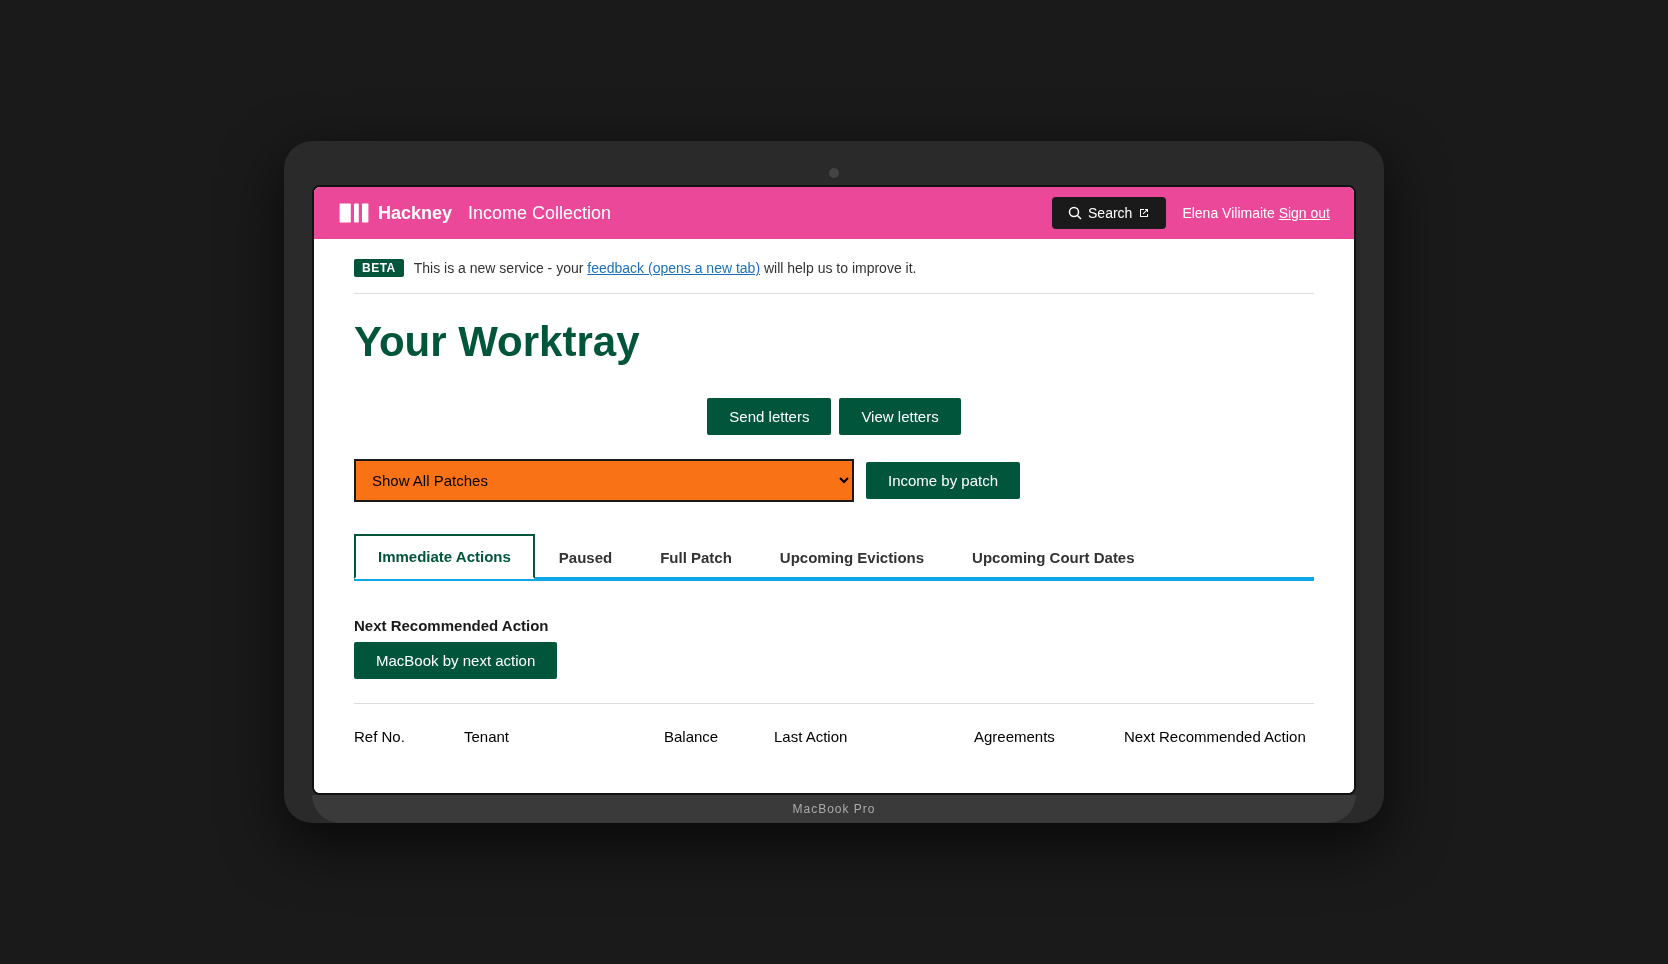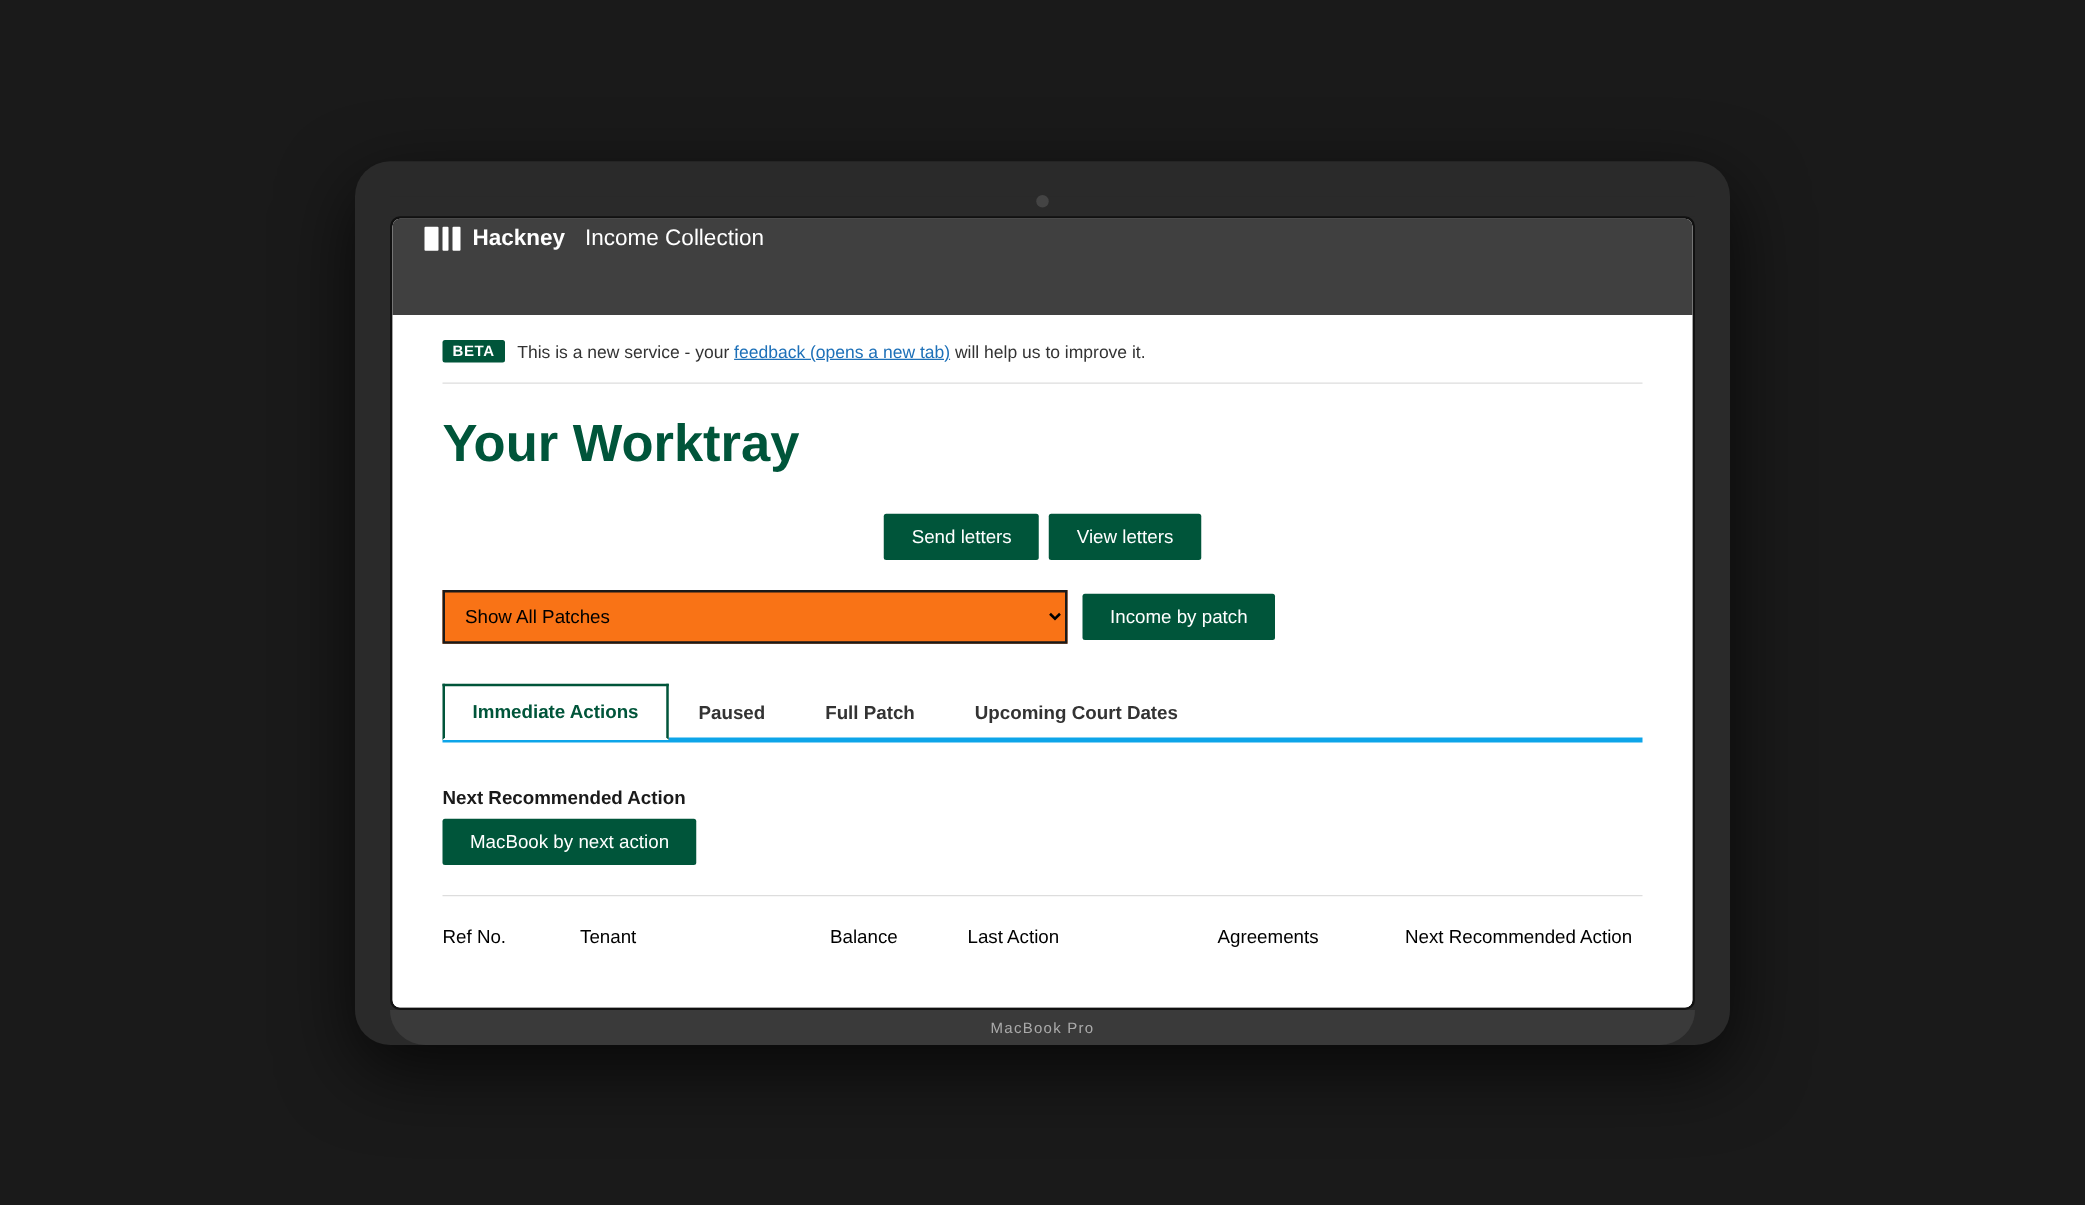--- a/index.html
+++ b/index.html
@@ -47,25 +47,25 @@
     }
 
     .laptop-label {
       color: #aaa;
       font-size: 12px;
       letter-spacing: 1px;
     }
 
     
     .app-header {
-      background: #404040;
-      display: flex;
-      align-items: flex-start;
+      background: #ec4899;
+      display: flex;
+      align-items: center;
       padding: 0 24px;
-      height: 77px;
+      height: 52px;
       justify-content: space-between;
     }
 
     .header-left {
       display: flex;
       align-items: center;
       gap: 16px;
     }
 
     .hackney-logo {
@@ -294,20 +294,37 @@
         <div class="hackney-logo">
           <svg class="hackney-logo-icon" viewBox="0 0 40 40" fill="white">
             <rect x="2" y="8" width="14" height="24" rx="1"></rect>
             <rect x="20" y="8" width="6" height="24" rx="1"></rect>
             <rect x="30" y="8" width="8" height="24" rx="1"></rect>
           </svg>
           <span>Hackney</span>
         </div>
         <span class="header-title">Income Collection</span>
       </div>
+      <div class="header-right">
+        <button class="search-button">
+          <svg width="14" height="14" viewBox="0 0 14 14" fill="white">
+            <circle cx="6" cy="6" r="4.5" stroke="white" stroke-width="1.5" fill="none"></circle>
+            <line x1="9.5" y1="9.5" x2="13" y2="13" stroke="white" stroke-width="1.5"></line>
+          </svg>
+          <span>Search</span>
+          <svg width="12" height="12" viewBox="0 0 12 12" fill="white">
+            <path d="M2 2h4v1H3v6h6V7h1v3H2V2zM7 2h3v3h-1V3.7L5.4 7.3l-.7-.7L8.3 3H7V2z"></path>
+          </svg>
+        </button>
+        <div class="user-info">
+          <span>Elena Vilimaite</span>
+          <span> </span>
+          <span class="sign-out-link">Sign out</span>
+        </div>
+      </div>
     </header>
 
     <main class="app-content">
 
       <div class="beta-bar">
         <span class="beta-badge">BETA</span>
         <span>
           <span>This is a new service - your </span><span class="beta-link">feedback (opens a new tab)</span><span> will help us to improve it.</span>
         </span>
       </div>
@@ -328,20 +345,23 @@
 
       <div class="tabs-container">
         <button class="tab active">
           <span>Immediate Actions</span>
         </button>
         <button class="tab">
           <span>Paused</span>
         </button>
         <button class="tab">
           <span>Full Patch</span>
+        </button>
+        <button class="tab">
+          <span>Upcoming Evictions</span>
         </button>
         <button class="tab">
           <span>Upcoming Court Dates</span>
         </button>
       </div>
 
       <div class="next-action-section">
         <div class="next-action-label">Next Recommended Action</div>
         <div class="next-action-row">
           <button class="btn-filter">MacBook by next action</button>

